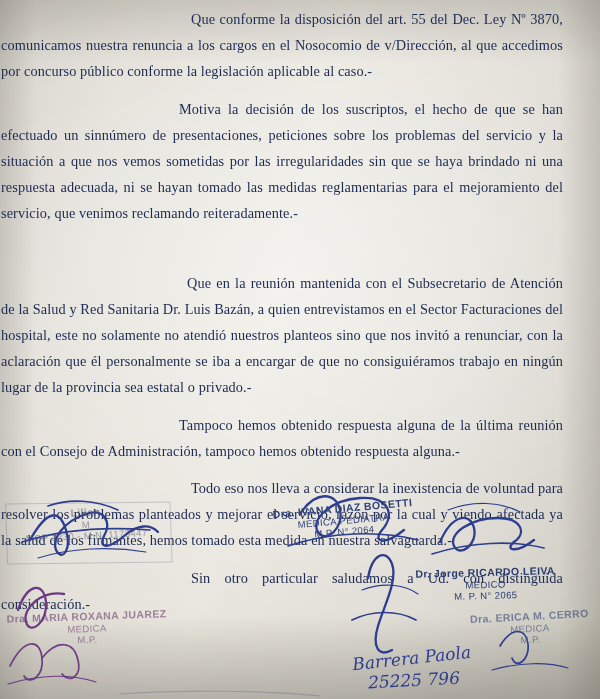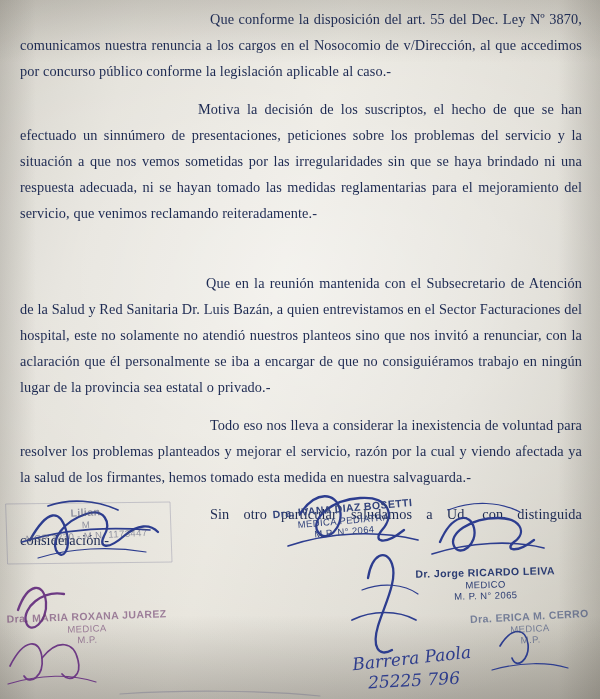--- a/index.html
+++ b/index.html
@@ -29,21 +29,21 @@
     inset: 0;
     background:
       linear-gradient(180deg, rgba(90,85,75,0.22) 0%, rgba(0,0,0,0) 9%),
       linear-gradient(0deg, rgba(70,65,58,0.30) 0%, rgba(0,0,0,0) 12%),
       linear-gradient(90deg, rgba(80,75,66,0.18) 0%, rgba(0,0,0,0) 6%),
       linear-gradient(270deg, rgba(80,75,66,0.20) 0%, rgba(0,0,0,0) 7%);
     pointer-events: none;
   }
   .body-text {
     position: absolute;
-    left: 20px;
+    left: 1px;
     top: 6px;
     width: 562px;
     color: #1d2a52;
     font-size: 14.3px;
     line-height: 26.2px;
     text-align: justify;
     letter-spacing: 0.1px;
   }
   .body-text p {
     margin: 0 0 11px 0;
@@ -106,20 +106,21 @@
 </head>
 <body>
 
 <div id="page">
   <div class="paper"></div>
 
   <div class="body-text">
     <p class="ind">Que conforme la disposición del art. 55 del Dec. Ley Nº 3870, comunicamos nuestra renuncia a los cargos en el Nosocomio de v/Dirección, al que accedimos por concurso público conforme la legislación aplicable al caso.-</p>
     <p class="ind2">Motiva la decisión de los suscriptos, el hecho de que se han efectuado un sinnúmero de presentaciones, peticiones sobre los problemas del servicio y la situación a que nos vemos sometidas por las irregularidades sin que se haya brindado ni una respuesta adecuada, ni se hayan tomado las medidas reglamentarias para el mejoramiento del servicio, que venimos reclamando reiteradamente.-</p>
     <p class="ind3">Que en la reunión mantenida con el Subsecretario de Atención de la Salud y Red Sanitaria Dr. Luis Bazán, a quien entrevistamos en el Sector Facturaciones del hospital, este no solamente no atendió nuestros planteos sino que nos invitó a renunciar, con la aclaración que él personalmente se iba a encargar de que no consiguiéramos trabajo en ningún lugar de la provincia sea estatal o privado.-</p>
+    <p class="ind2">Tampoco hemos obtenido respuesta alguna de la última reunión con el Consejo de Administración, tampoco hemos obtenido respuesta alguna.-</p>
     <p class="ind">Todo eso nos lleva a considerar la inexistencia de voluntad para resolver los problemas planteados y mejorar el servicio, razón por la cual y viendo afectada ya la salud de los firmantes, hemos tomado esta medida en nuestra salvaguarda.-</p>
     <p class="ind">Sin otro particular saludamos a Ud. con distinguida consideración.-</p>
   </div>
 
   <div class="sig-area">
 
     <svg class="ink" width="600" height="229" viewBox="0 0 600 229">
 
       <g>
         <path class="thick" d="M30 70 C 48 38, 60 40, 66 60 C 72 80, 62 92, 56 80 C 52 70, 62 52, 86 44 C 104 38, 112 52, 104 66 C 98 78, 108 80, 124 66 C 138 54, 150 54, 158 62"></path>

